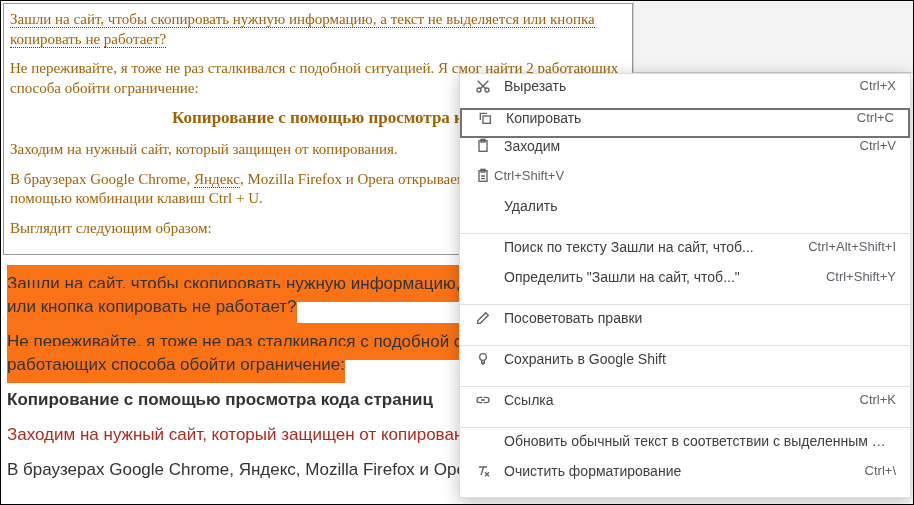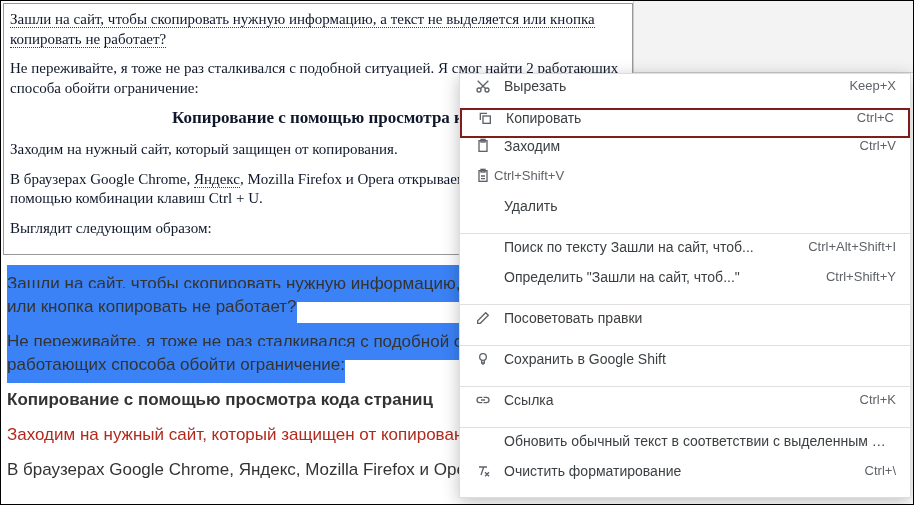--- a/index.html
+++ b/index.html
@@ -10,35 +10,35 @@
     background: #fff;
     position: relative;
     overflow: hidden;
     border: 1px solid #000;
   }
   .editor-top {
     border: 1px solid #999;
     margin: 2px 280px 0 2px;
     padding: 2px 6px 6px 6px;
     font-size: 15px;
-    color: #0f172a;
+    color: #a16207;
     background: #fff;
   }
   .editor-top p { margin: 4px 0 10px 0; line-height: 1.3; font-family: Georgia, serif; }
   .editor-top h2 { text-align: center; font-size: 17px; font-weight: bold; margin: 10px 0 12px 0; font-family: Georgia, serif;}
   .spell { border-bottom: 1px dotted #c00; }
   .editor-bottom {
     margin: 18px 0 0 0;
     font-size: 17px;
     color: #333;
     line-height: 1.35;
     font-family: Arial, sans-serif;
   }
   .editor-bottom p { margin: 6px 0 12px 6px; }
-  .hl { background: #3b82f6; padding: 9px 0; }
+  .hl { background: #f97316; padding: 9px 0; }
   .bold-row { font-weight: bold; }
   .red-link { color: #b02a1d; }
   .right-pad {
     position: absolute;
     top: 0; right: 0;
     width: 280px; height: 72px;
     background: #f3f3f3;
     border-left: 1px solid #ccc;
     border-bottom: 1px solid #ccc;
   }
@@ -65,21 +65,21 @@
   .menu-item .icon {
     width: 22px;
     display: flex;
     justify-content: center;
     color: #5f6368;
     flex-shrink: 0;
   }
   .menu-item .label { flex: 1; padding-left: 10px; white-space: nowrap; overflow: hidden; text-overflow: ellipsis;}
   .menu-item .shortcut { color: #5f6368; font-size: 13px; }
   .menu-item.highlighted {
-    border: 2px solid #7f1d1d;
+    border: 2px solid #737373;
   }
   .menu-sep {
     height: 1px;
     background: #e0e0e0;
     margin: 5px 0;
   }
   svg { width: 16px; height: 16px; }
 </style>
 </head>
 <body>
@@ -122,21 +122,21 @@
 
   <div class="menu-item">
     <span class="icon">
         <svg viewBox="0 0 24 24" fill="none" stroke="#5f6368" stroke-width="2">
           <circle cx="6" cy="18" r="3"></circle>
           <circle cx="18" cy="18" r="3"></circle>
           <path d="M8 16 L20 4 M16 16 L4 4"></path>
         </svg>
       </span>
     <span class="label">Вырезать</span>
-    <span class="shortcut">Keep+X</span>
+    <span class="shortcut">Ctrl+X</span>
   </div>
 
   <div class="menu-item highlighted">
     <span class="icon">
         <svg viewBox="0 0 24 24" fill="none" stroke="#5f6368" stroke-width="2">
           <rect x="9" y="9" width="11" height="11"></rect>
           <path d="M5 15 V5 H15"></path>
         </svg>
       </span>
     <span class="label">Копировать</span>

